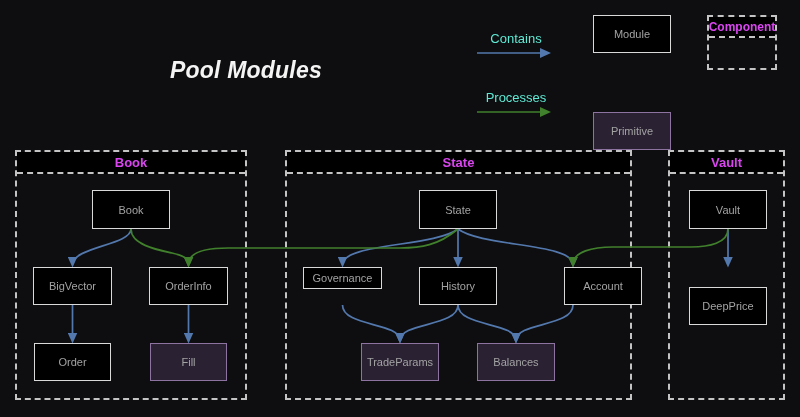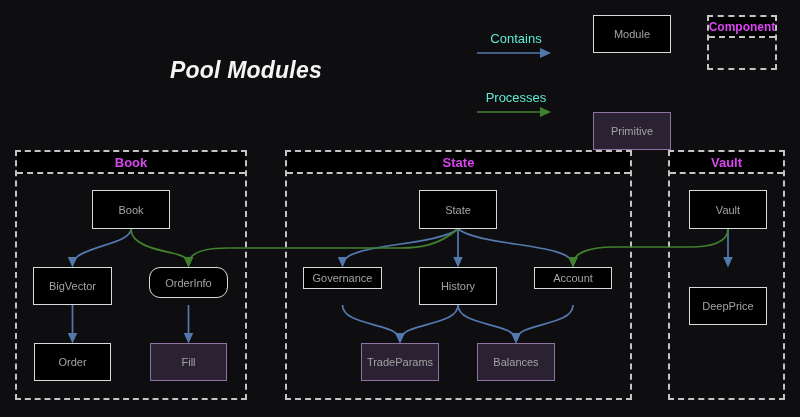--- a/index.html
+++ b/index.html
@@ -83,27 +83,27 @@
         <path d="M458,305 C458,327 400,322 400,340.5" class="edge edge-contains" marker-end="url(#arrow-blue)"></path>
         <path d="M458,305 C458,327 516,322 516,340.5" class="edge edge-contains" marker-end="url(#arrow-blue)"></path>
         <path d="M573,305 C573,327 516,322 516,340.5" class="edge edge-contains" marker-end="url(#arrow-blue)"></path>
         <path d="M728,229 L728,264.5" class="edge edge-contains" marker-end="url(#arrow-blue)"></path>
         <path d="M728,229 C728,243 709,247 691,247 L613,247 C593,247 573,251.5 573,264.5" class="edge edge-processes" marker-end="url(#arrow-green)"></path>
       </g>
   </svg>
 
   <div class="node" style="left:92px;  top:190px; width:78px; height:39px;">Book</div>
   <div class="node" style="left:33px;  top:267px; width:79px; height:38px;">BigVector</div>
-  <div class="node" style="left:149px; top:267px; width:79px; height:31px;border-radius:11px;">OrderInfo</div>
+  <div class="node" style="left:149px; top:267px; width:79px; height:38px;">OrderInfo</div>
   <div class="node" style="left:34px;  top:343px; width:77px; height:38px;">Order</div>
   <div class="node primitive" style="left:150px; top:343px; width:77px; height:38px;">Fill</div>
 
   <div class="node" style="left:419px; top:190px; width:78px; height:39px;">State</div>
   <div class="node" style="left:303px; top:267px; width:79px; height:22px;">Governance</div>
   <div class="node" style="left:419px; top:267px; width:78px; height:38px;">History</div>
-  <div class="node" style="left:534px; top:267px; width:78px; height:22px;">Account</div>
+  <div class="node" style="left:564px; top:267px; width:78px; height:38px;">Account</div>
   <div class="node primitive" style="left:361px; top:343px; width:78px; height:38px;">TradeParams</div>
   <div class="node primitive" style="left:477px; top:343px; width:78px; height:38px;">Balances</div>
 
   <div class="node" style="left:689px; top:190px; width:78px; height:39px;">Vault</div>
   <div class="node" style="left:689px; top:267px; width:78px; height:38px;margin-top:20px;">DeepPrice</div>
 
 </div>
 
 </body></html>

